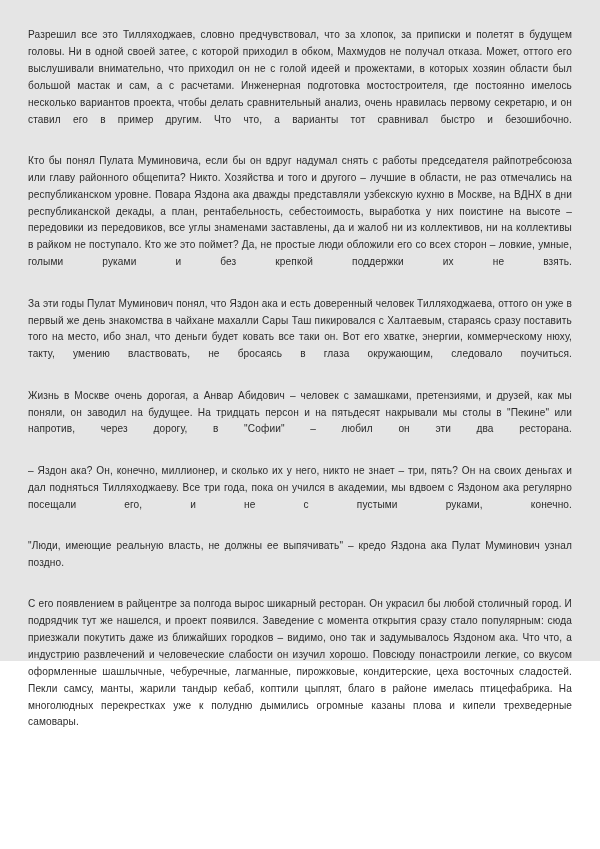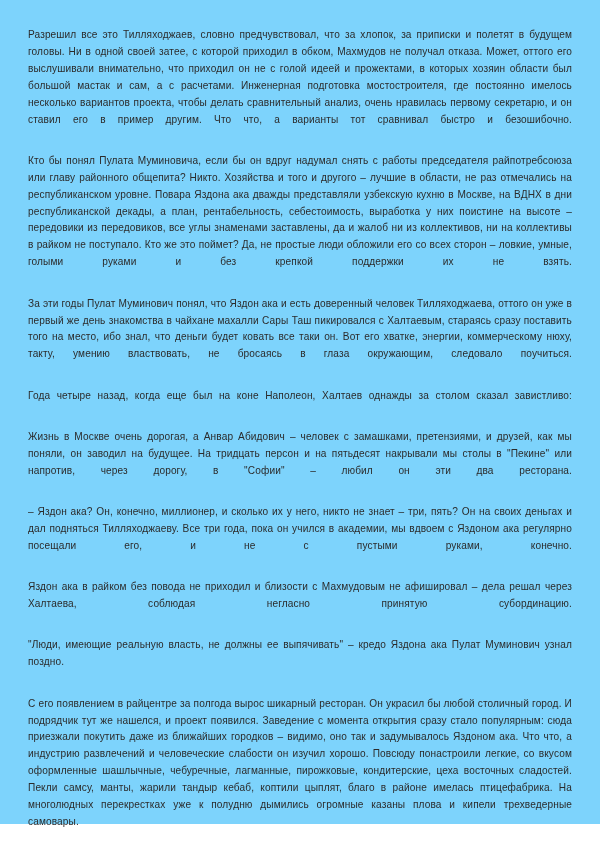--- a/index.html
+++ b/index.html
@@ -10,22 +10,22 @@
   }
   body {
     width: 600px;
     height: 849px;
     overflow: hidden;
     font-family: "Liberation Sans", "DejaVu Sans", sans-serif;
   }
   #page {
     box-sizing: border-box;
     width: 600px;
-    height: 824px;
-    background: #7dd3fc;
+    height: 661px;
+    background: #e5e5e5;
     padding: 27px 28px 0 28px;
   }
   .doc-body {
     width: 544px;
   }
   p.para {
     margin: 0 0 7.5px 0;
     font-size: 10.1px;
     line-height: 16.9px;
     color: #2b2b2b;
@@ -48,21 +48,19 @@
   }
 </style>
 </head>
 <body>
 
 <div id="page">
   <div class="doc-body">
     <p class="para">Разрешил все это Тилляходжаев, словно предчувствовал, что за хлопок, за приписки и полетят в будущем головы. Ни в одной своей затее, с которой приходил в обком, Махмудов не получал отказа. Может, оттого его выслушивали внимательно, что приходил он не с голой идеей и прожектами, в которых хозяин области был большой мастак и сам, а с расчетами. Инженерная подготовка мостостроителя, где постоянно имелось несколько вариантов проекта, чтобы делать сравнительный анализ, очень нравилась первому секретарю, и он ставил его в пример другим. Что что, а варианты тот сравнивал быстро и безошибочно.</p>
     <p class="para">Кто бы понял Пулата Муминовича, если бы он вдруг надумал снять с работы председателя райпотребсоюза или главу районного общепита? Никто. Хозяйства и того и другого – лучшие в области, не раз отмечались на республиканском уровне. Повара Яздона ака дважды представляли узбекскую кухню в Москве, на ВДНХ в дни республиканской декады, а план, рентабельность, себестоимость, выработка у них поистине на высоте – передовики из передовиков, все углы знаменами заставлены, да и жалоб ни из коллективов, ни на коллективы в райком не поступало. Кто же это поймет? Да, не простые люди обложили его со всех сторон – ловкие, умные, голыми руками и без крепкой поддержки их не взять.</p>
     <p class="para">За эти годы Пулат Муминович понял, что Яздон ака и есть доверенный человек Тилляходжаева, оттого он уже в первый же день знакомства в чайхане махалли Сары Таш пикировался с Халтаевым, стараясь сразу поставить того на место, ибо знал, что деньги будет ковать все таки он. Вот его хватке, энергии, коммерческому нюху, такту, умению властвовать, не бросаясь в глаза окружающим, следовало поучиться.</p>
-    <p class="para">Года четыре назад, когда еще был на коне Наполеон, Халтаев однажды за столом сказал завистливо:</p>
     <p class="para">Жизнь в Москве очень дорогая, а Анвар Абидович – человек с замашками, претензиями, и друзей, как мы поняли, он заводил на будущее. На тридцать персон и на пятьдесят накрывали мы столы в "Пекине" или напротив, через дорогу, в "Софии" – любил он эти два ресторана.</p>
     <p class="para">– Яздон ака? Он, конечно, миллионер, и сколько их у него, никто не знает – три, пять? Он на своих деньгах и дал подняться Тилляходжаеву. Все три года, пока он учился в академии, мы вдвоем с Яздоном ака регулярно посещали его, и не с пустыми руками, конечно.</p>
-    <p class="para">Яздон ака в райком без повода не приходил и близости с Махмудовым не афишировал – дела решал через Халтаева, соблюдая негласно принятую субординацию.</p>
     <p class="para">"Люди, имеющие реальную власть, не должны ее выпячивать" – кредо Яздона ака Пулат Муминович узнал поздно.</p>
     <p class="para">С его появлением в райцентре за полгода вырос шикарный ресторан. Он украсил бы любой столичный город. И подрядчик тут же нашелся, и проект появился. Заведение с момента открытия сразу стало популярным: сюда приезжали покутить даже из ближайших городков – видимо, оно так и задумывалось Яздоном ака. Что что, а индустрию развлечений и человеческие слабости он изучил хорошо. Повсюду понастроили легкие, со вкусом оформленные шашлычные, чебуречные, лагманные, пирожковые, кондитерские, цеха восточных сладостей. Пекли самсу, манты, жарили тандыр кебаб, коптили цыплят, благо в районе имелась птицефабрика. На многолюдных перекрестках уже к полудню дымились огромные казаны плова и кипели трехведерные самовары.</p>
 
   </div>
 </div>
 
 </body></html>

